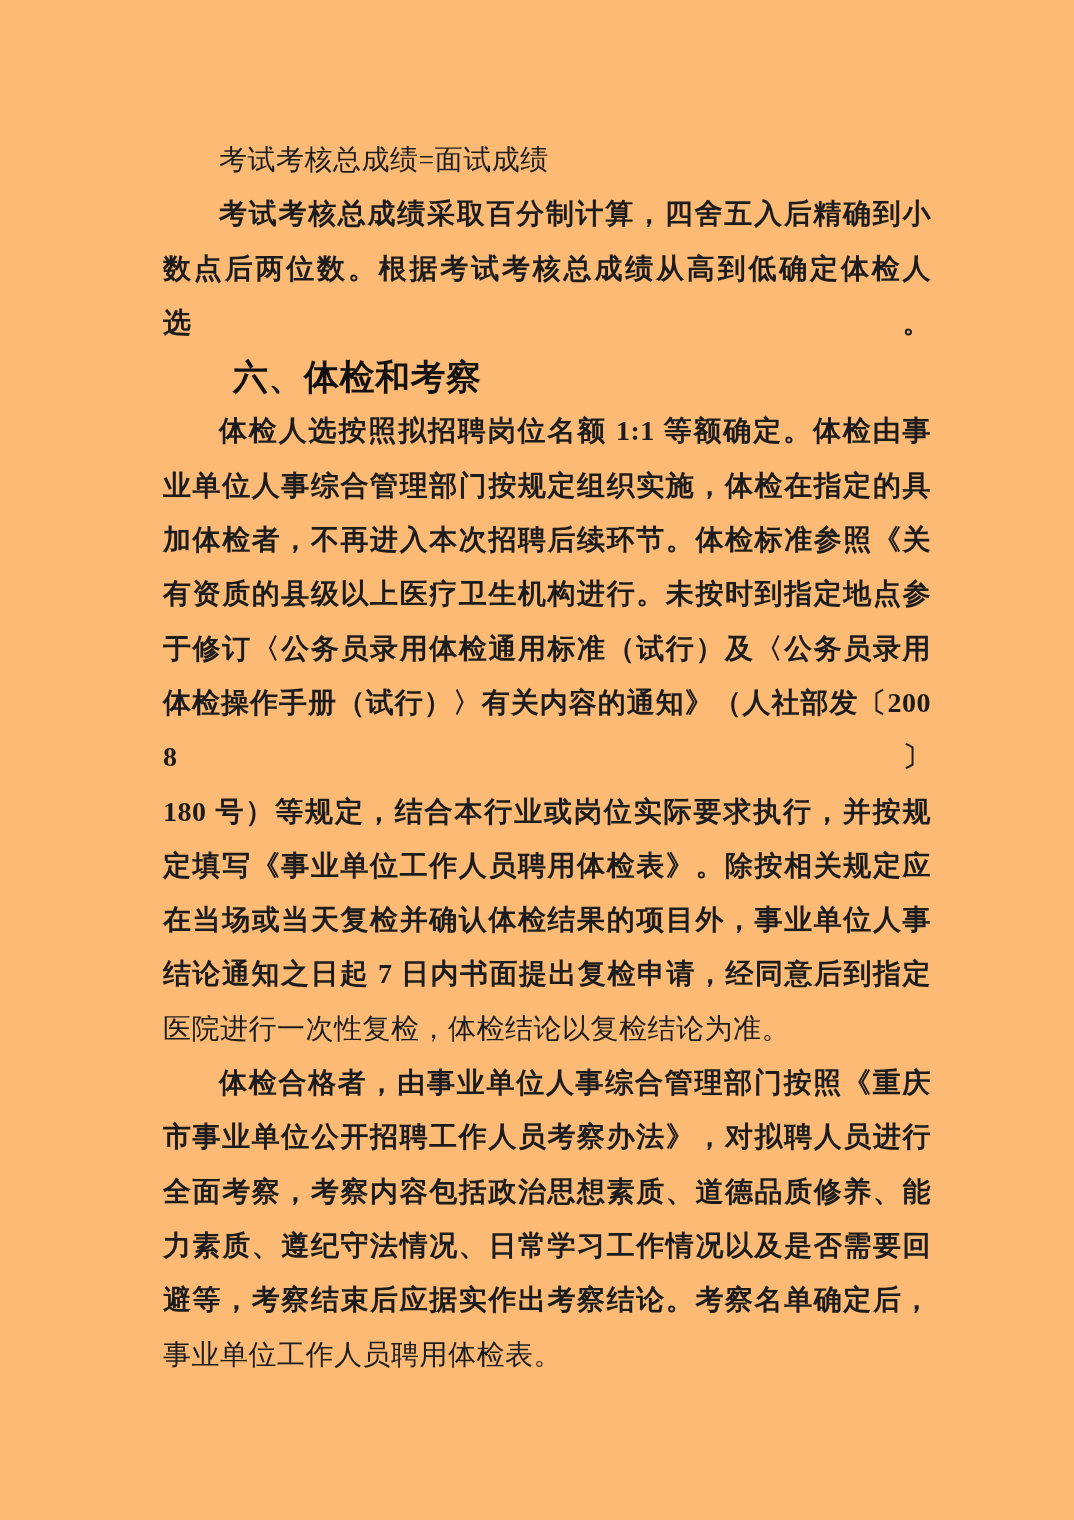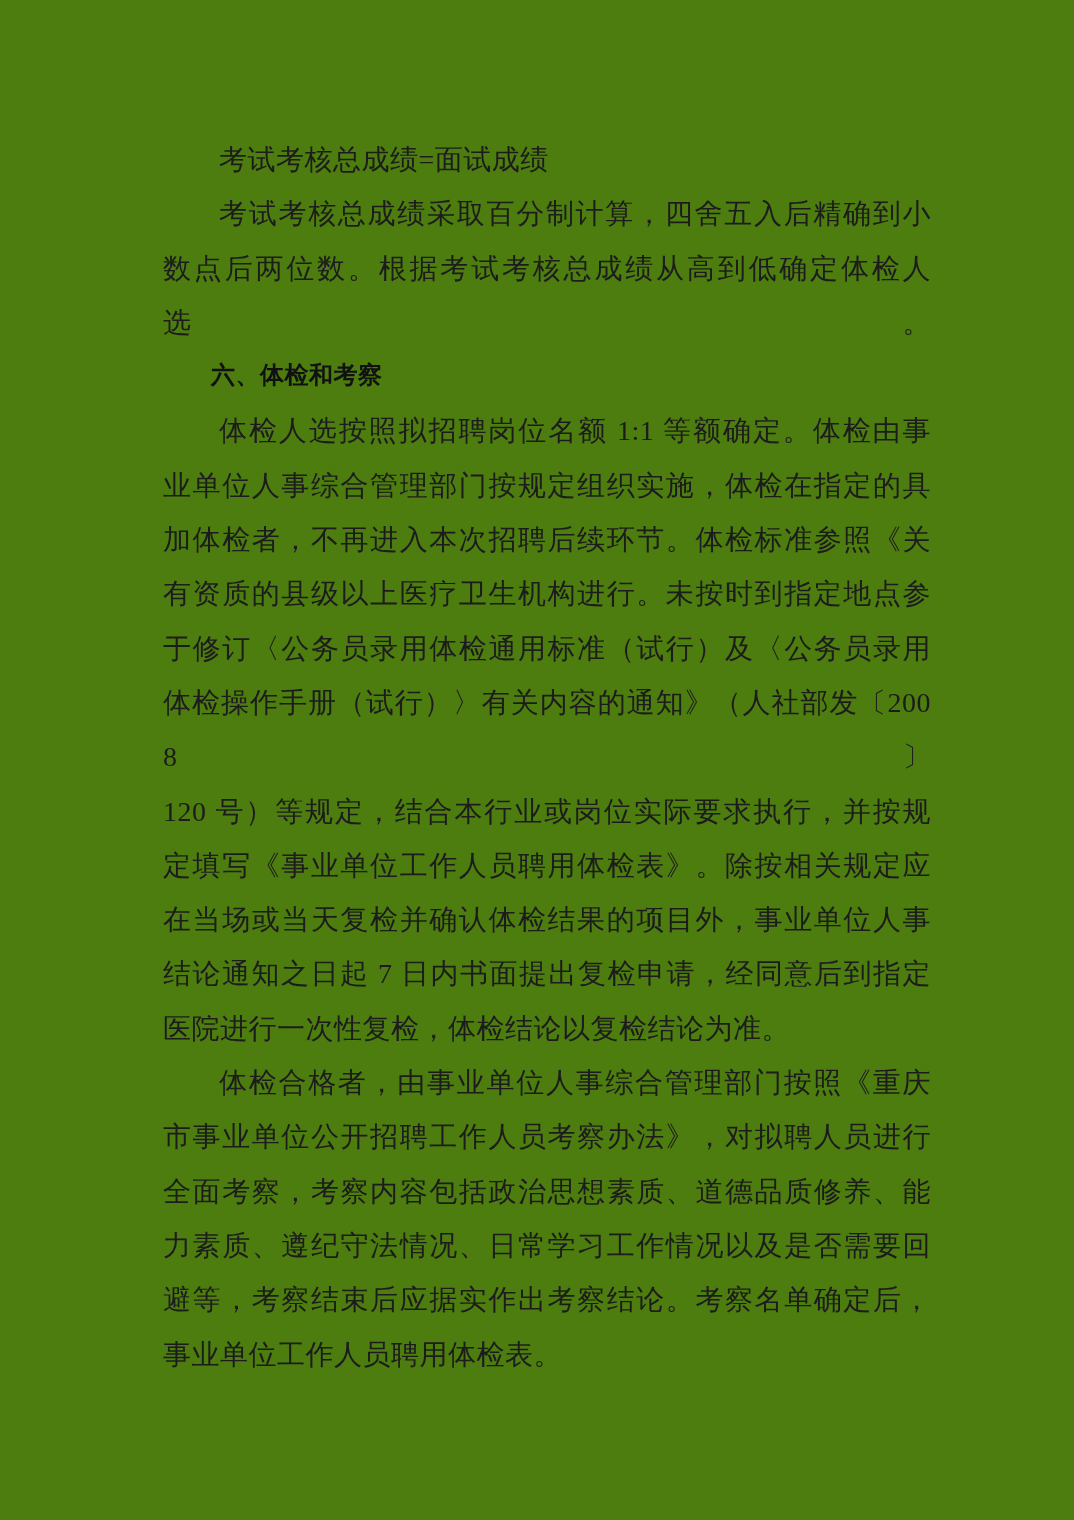--- a/index.html
+++ b/index.html
@@ -9,21 +9,21 @@
   body {
     width: 1074px;
     height: 1520px;
     background: #ffffff;
     overflow: hidden;
   }
   .page {
     position: relative;
     width: 1074px;
     height: 1520px;
-    background: #4d7c0f;
+    background: #fdba74;
   }
   .textblock {
     position: absolute;
     left: 163px;
     top: 133px;
     width: 768px;
     font-family: "Liberation Serif", "DejaVu Serif", serif;
     font-size: 28px;
     line-height: 54.3px;
     color: #1c1c1c;
@@ -31,48 +31,49 @@
   }
   .line {
     min-height: 54.3px;
     text-align: left;
     word-break: break-all;
   }
   
   .jus {
     text-align: justify;
     text-align-last: justify;
+    font-weight: bold;
   }
   
   .ind {
     text-indent: 2em;
   }
   .heading {
-    font-family: Liberation Mono, monospace;
+    font-family: Liberation Sans, sans-serif;
     font-weight: 700;
-    font-size: 24px;
+    font-size: 35px;
     color: #111111;
   }
 </style>
 </head>
 <body>
 
 <div class="page">
   <div class="textblock">
     <div class="line ind">考试考核总成绩=面试成绩</div>
     <div class="line ind jus">考试考核总成绩采取百分制计算，四舍五入后精确到小</div>
     <div class="line jus">数点后两位数。根据考试考核总成绩从高到低确定体检人选。</div>
     <div class="line ind heading">六、体检和考察</div>
     <div class="line ind jus">体检人选按照拟招聘岗位名额 1:1 等额确定。体检由事</div>
     <div class="line jus">业单位人事综合管理部门按规定组织实施，体检在指定的具</div>
     <div class="line jus">加体检者，不再进入本次招聘后续环节。体检标准参照《关</div>
     <div class="line jus">有资质的县级以上医疗卫生机构进行。未按时到指定地点参</div>
     <div class="line jus">于修订〈公务员录用体检通用标准（试行）及〈公务员录用</div>
     <div class="line jus">体检操作手册（试行）〉有关内容的通知》（人社部发〔2008〕</div>
-    <div class="line jus">120 号）等规定，结合本行业或岗位实际要求执行，并按规</div>
+    <div class="line jus">180 号）等规定，结合本行业或岗位实际要求执行，并按规</div>
     <div class="line jus">定填写《事业单位工作人员聘用体检表》。除按相关规定应</div>
     <div class="line jus">在当场或当天复检并确认体检结果的项目外，事业单位人事</div>
     <div class="line jus">结论通知之日起 7 日内书面提出复检申请，经同意后到指定</div>
     <div class="line">医院进行一次性复检，体检结论以复检结论为准。</div>
     <div class="line ind jus">体检合格者，由事业单位人事综合管理部门按照《重庆</div>
     <div class="line jus">市事业单位公开招聘工作人员考察办法》，对拟聘人员进行</div>
     <div class="line jus">全面考察，考察内容包括政治思想素质、道德品质修养、能</div>
     <div class="line jus">力素质、遵纪守法情况、日常学习工作情况以及是否需要回</div>
     <div class="line jus">避等，考察结束后应据实作出考察结论。考察名单确定后，</div>
     <div class="line">事业单位工作人员聘用体检表。</div>

